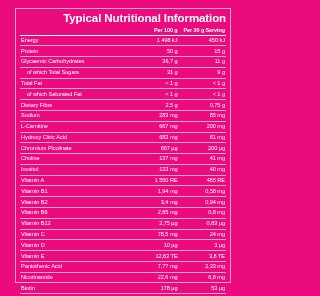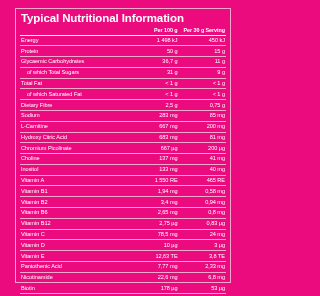--- a/index.html
+++ b/index.html
@@ -24,20 +24,21 @@
     padding: 3px 4px 2px 4px;
   }
   #title {
     color: #ffffff;
     font-size: 11.5px;
     font-weight: bold;
     line-height: 13px;
     letter-spacing: -0.1px;
     white-space: nowrap;
     padding-left: 1px;
+    text-align: right;
   }
   table {
     width: 100%;
     border-collapse: collapse;
     table-layout: fixed;
     margin-top: 1px;
   }
   col.c-label { width: 52%; }
   col.c-v1 { width: 25%; }
   col.c-v2 { width: 23%; }

